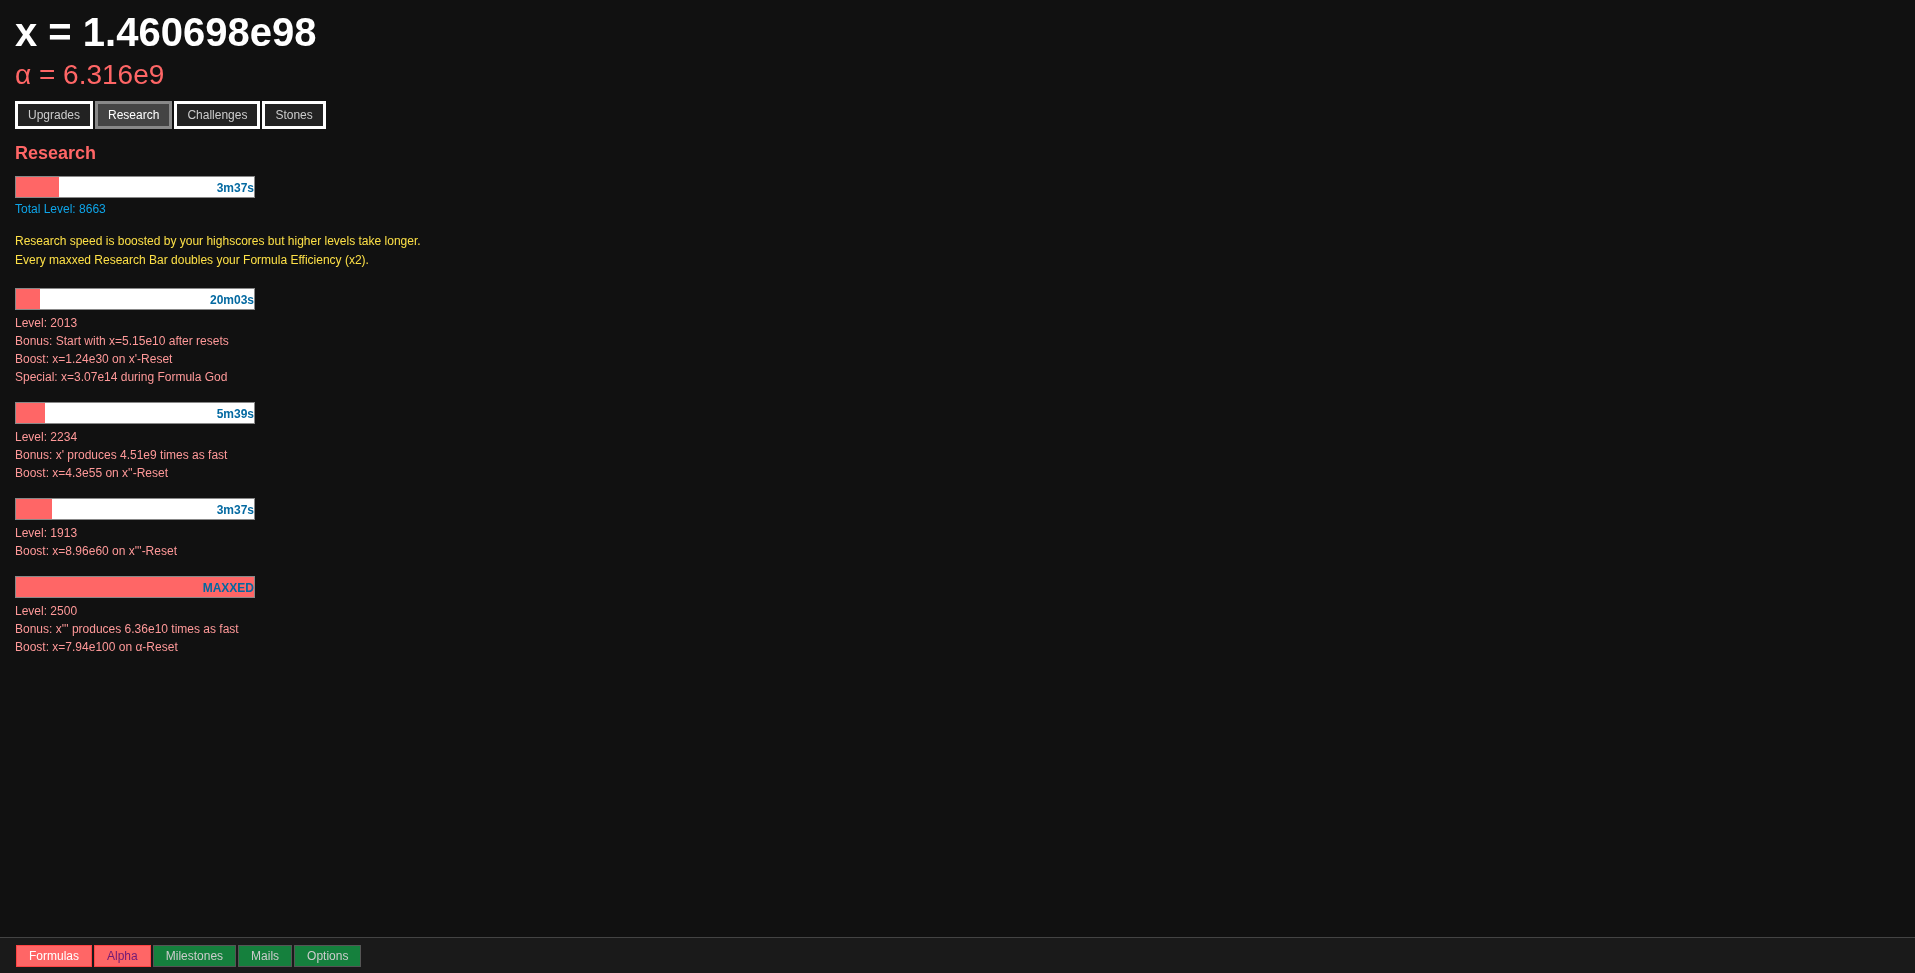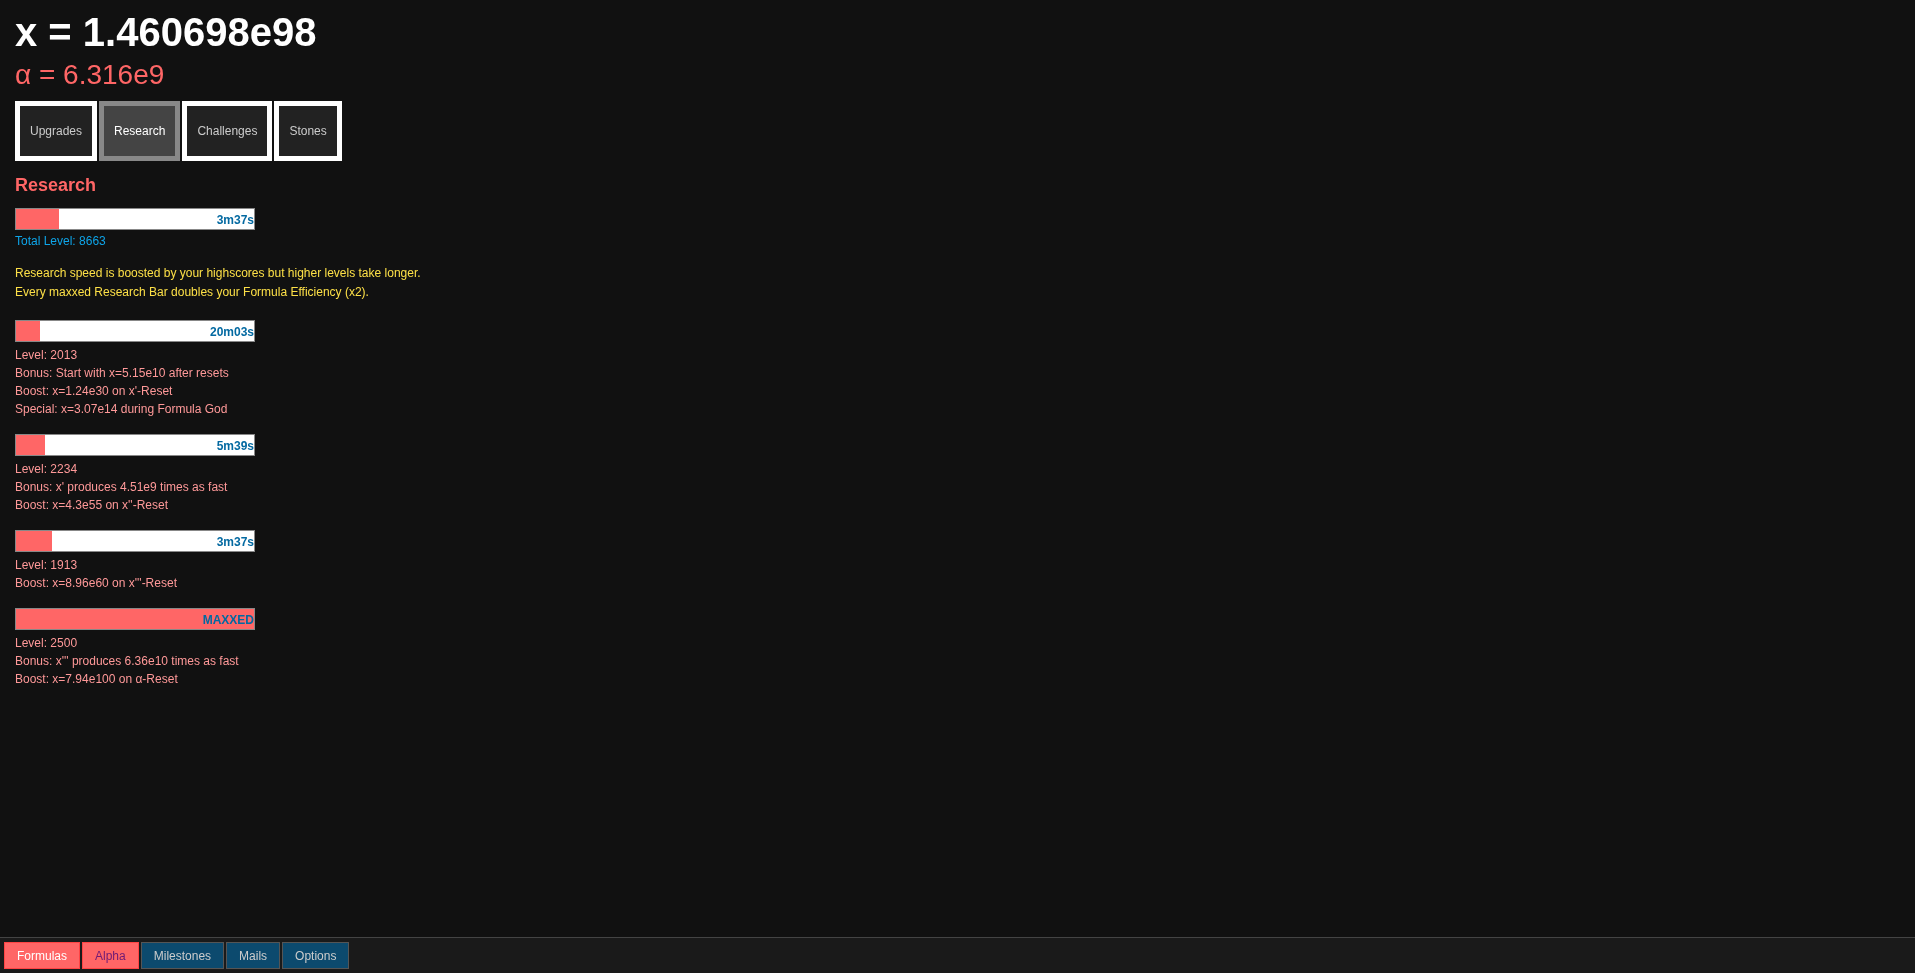--- a/index.html
+++ b/index.html
@@ -34,22 +34,22 @@
 
     #tab-bar {
       display: flex;
       gap: 2px;
       margin-bottom: 14px;
     }
 
     .tab-btn {
       background: #222;
       color: #ccc;
-      border: 5px solid #ffffff;
-      padding: 18px 10px;
+      border: 3px solid #ffffff;
+      padding: 4px 10px;
       cursor: pointer;
       font-size: 12px;
     }
 
     .tab-btn.active {
       background: #444;
       color: #fff;
       border-color: #888;
     }
 
@@ -118,26 +118,27 @@
     
     #bottom-nav {
       position: fixed;
       bottom: 0;
       left: 0;
       width: 100%;
       background: #1a1a1a;
       border-top: 1px solid #444;
       display: flex;
       gap: 2px;
-      padding: 4px 4px;
+      padding: 4px 16px;
       height: 36px;
+      align-items: center;
     }
 
     .bottom-btn {
-      background: #0c4a6e;
+      background: #15803d;
       color: #ccc;
       border: 1px solid #555;
       padding: 3px 12px;
       cursor: pointer;
       font-size: 12px;
     }
 
     .bottom-btn.active {
       background: #ff6666;
       color: #fff;

